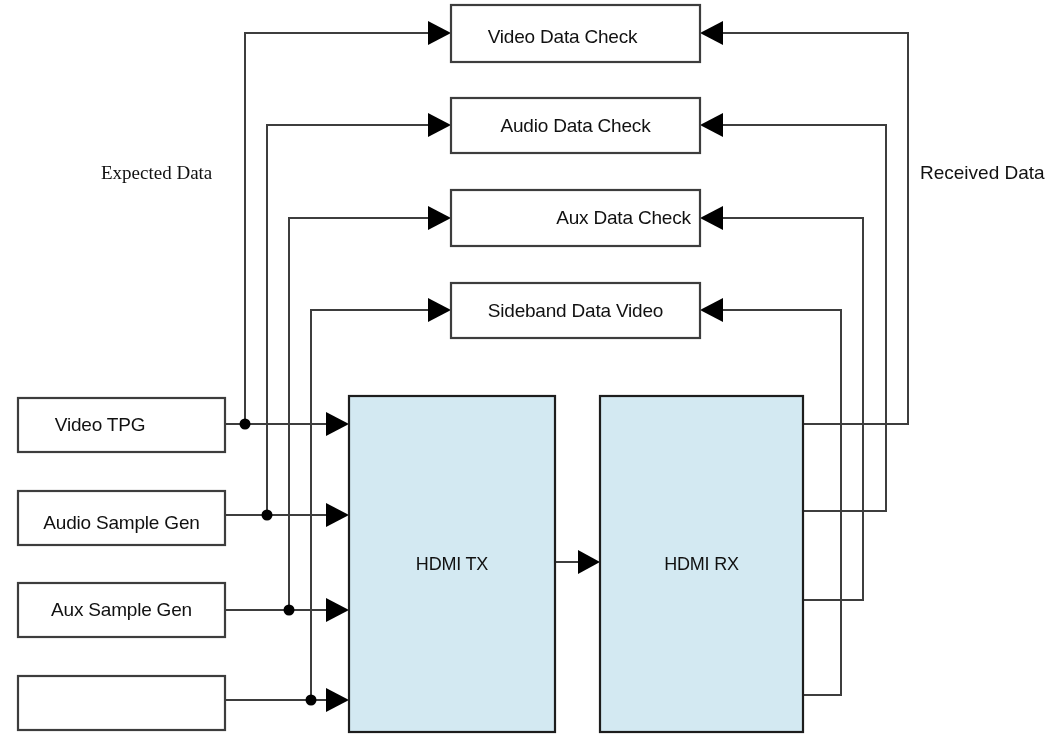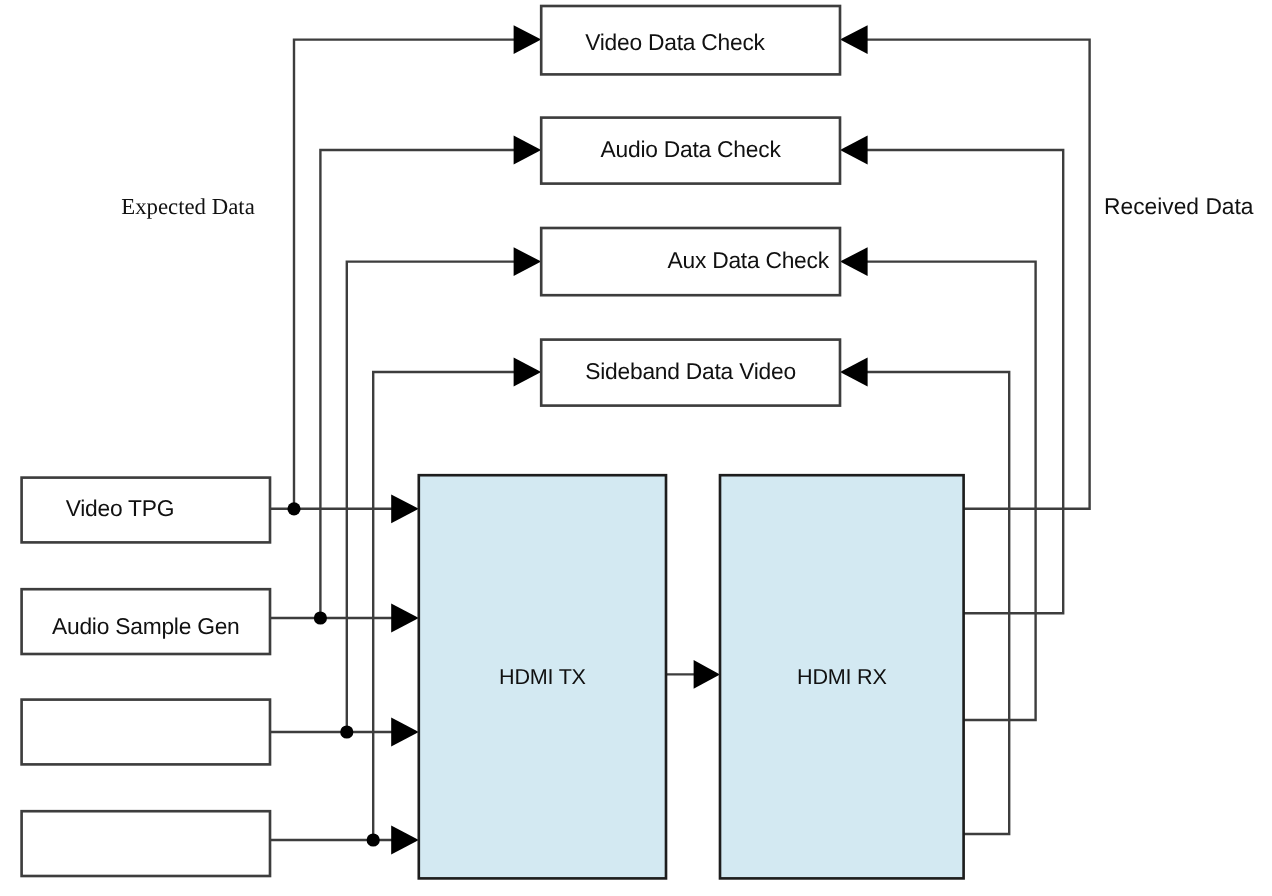--- a/index.html
+++ b/index.html
@@ -148,20 +148,21 @@
 
   </svg>
 
   <div class="node-label" style="left:438px; top:5px;   width:249px; height:64px;">Video Data Check</div>
   <div class="node-label" style="left:451px; top:98px;  width:249px; height:55px;">Audio Data Check</div>
   <div class="node-label" style="left:451px; top:190px; width:249px; height:56px;margin-left:48px;">Aux Data Check</div>
   <div class="node-label" style="left:451px; top:283px; width:249px; height:55px;">Sideband Data Video</div>
 
   <div class="node-label" style="left:18px; top:398px; width:164px; height:54px;">Video TPG</div>
   <div class="node-label" style="left:18px; top:491px; width:207px; height:64px;">Audio Sample Gen</div>
+  <div class="node-label" style="left:18px; top:583px; width:207px; height:54px;">Aux Sample Gen</div>
 
   <div class="node-label accent-label" style="left:349px; top:396px; width:206px; height:336px;text-align:center;">HDMI TX</div>
   <div class="node-label accent-label" style="left:600px; top:396px; width:203px; height:336px;">HDMI RX</div>
 
   <div class="flow-label" style="left:101px; top:162px;font-family:Liberation Serif, serif;">Expected Data</div>
   <div class="flow-label" style="left:920px; top:162px;">Received Data</div>
 
 </div>
 
 </body></html>

